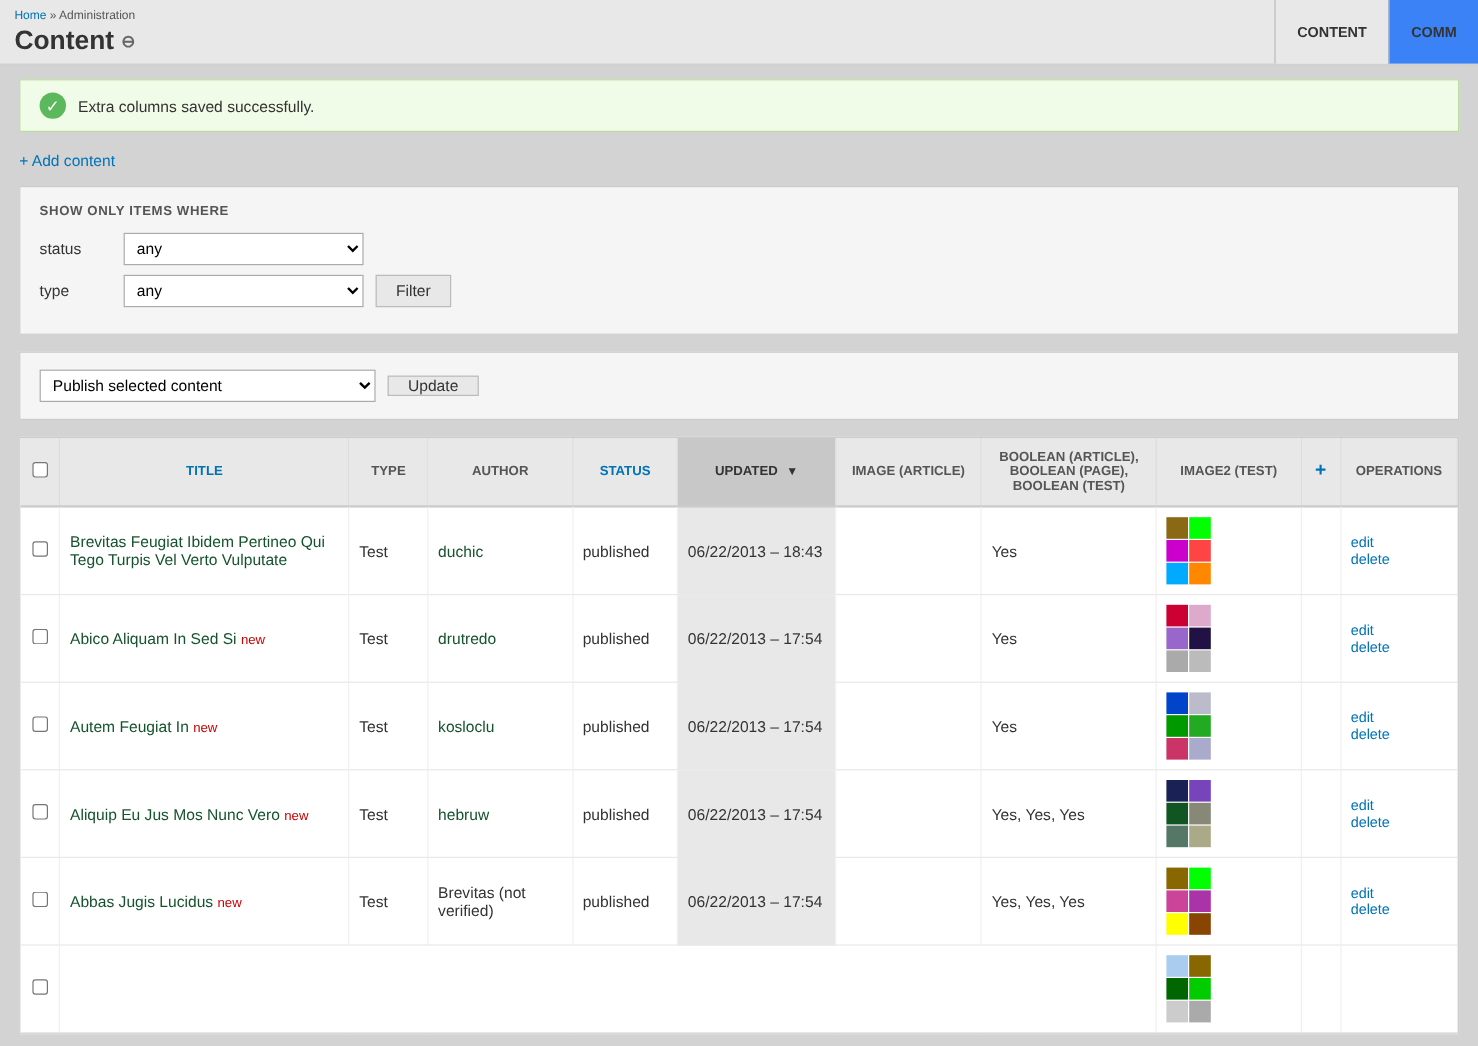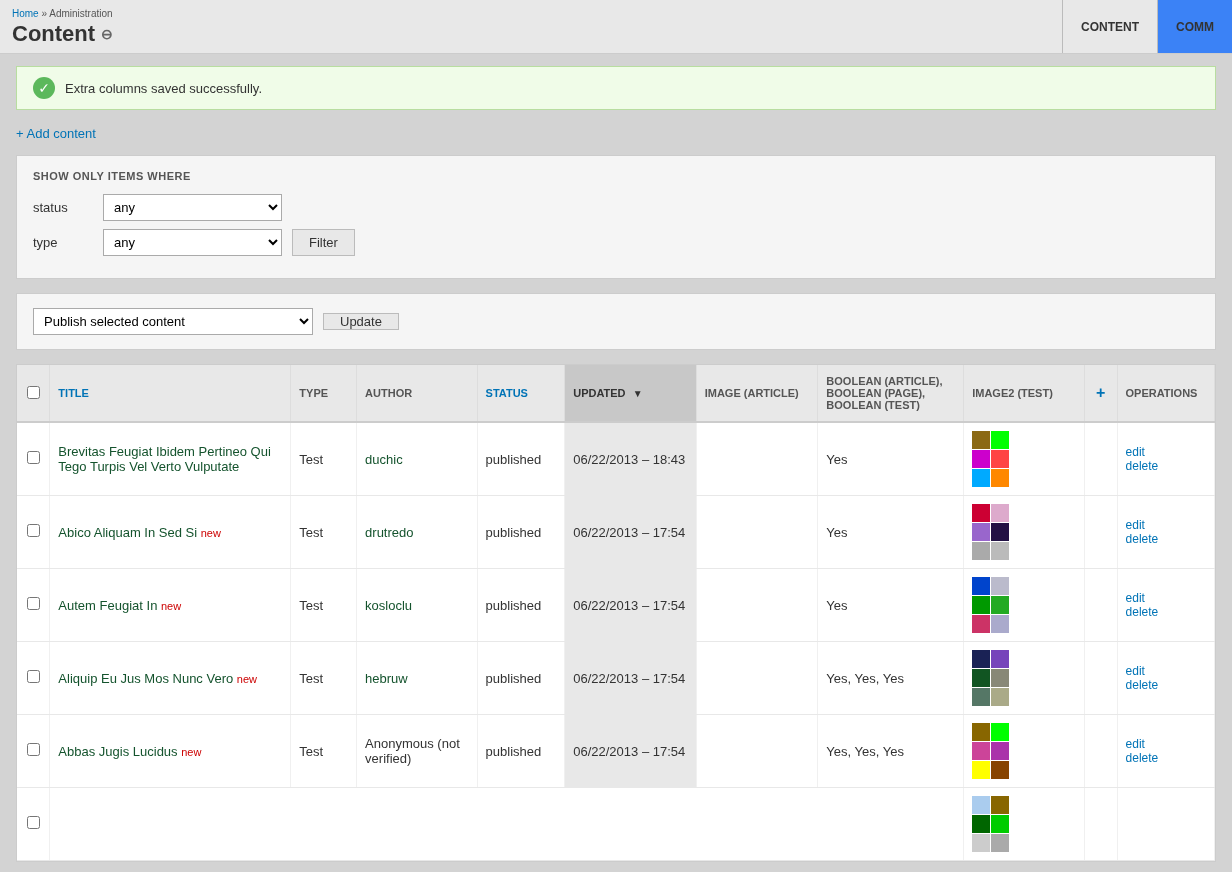--- a/index.html
+++ b/index.html
@@ -29,35 +29,35 @@
 
     
     .add-content { margin-bottom: 14px; }
     .add-content a { color: #0073b6; text-decoration: none; font-size: 13px; }
 
     
     .filter-section { background: #f5f5f5; border: 1px solid #ccc; padding: 14px 16px; margin-bottom: 14px; }
     .filter-title { font-size: 11px; font-weight: bold; color: #555; text-transform: uppercase; margin-bottom: 12px; letter-spacing: 0.5px; }
     .filter-row { display: flex; align-items: center; gap: 10px; margin-bottom: 8px; }
     .filter-label { width: 60px; font-size: 13px; color: #333; }
-    .filter-select { width: 179px; padding: 4px 6px; font-size: 13px; border: 1px solid #aaa; background: white; }
+    .filter-select { width: 200px; padding: 4px 6px; font-size: 13px; border: 1px solid #aaa; background: white; }
     .filter-btn { padding: 5px 16px; font-size: 13px; background: #e8e8e8; border: 1px solid #bbb; cursor: pointer; color: #333; }
 
     
     .update-section { background: #f5f5f5; border: 1px solid #ccc; padding: 14px 16px; margin-bottom: 14px; }
     .update-title { font-size: 11px; font-weight: bold; color: #555; text-transform: uppercase; margin-bottom: 12px; letter-spacing: 0.5px; }
     .update-row { display: flex; align-items: center; gap: 10px; }
     .update-select { width: 280px; padding: 4px 6px; font-size: 13px; border: 1px solid #aaa; background: white; }
     .update-btn { padding: 0 16px; font-size: 13px; background: #e8e8e8; border: 1px solid #bbb; cursor: pointer; color: #333; }
 
     
     .table-wrapper { background: white; border: 1px solid #ccc; overflow-x: auto; }
     table { width: 100%; border-collapse: collapse; min-width: 900px; }
     thead tr { background: #e8e8e8; }
-    th { padding: 10px 8px; font-size: 11px; font-weight: bold; color: #555; text-align: left; border-bottom: 2px solid #ccc; border-right: 1px solid #ddd; white-space: nowrap; }
+    th { padding: 10px 8px; font-size: 11px; font-weight: bold; color: #555; text-align: center; border-bottom: 2px solid #ccc; border-right: 1px solid #ddd; white-space: nowrap; }
     th.sortable { color: #0073b6; cursor: pointer; }
     th.sorted { background: #d8d8d8; color: #333; }
     td { padding: 8px 8px; border-bottom: 1px solid #e8e8e8; border-right: 1px solid #f0f0f0; vertical-align: middle; font-size: 13px; }
     .checkbox-col { width: 30px; text-align: center; }
     .title-col { width: 220px; }
     .type-col { width: 60px; }
     .author-col { width: 110px; }
     .status-col { width: 80px; }
     .updated-col { width: 120px; background: #e8e8e8; }
     .image-col { width: 110px; }
@@ -279,21 +279,21 @@
                 <a href="#" class="ops-link">edit</a>
                 <a href="#" class="ops-link">delete</a>
               </td>
   </tr>
             <tr>
     <td class="checkbox-col">
       <input type="checkbox" style="">
     </td>
     <td class="title-col"><a href="#" class="cell-link">Abbas Jugis Lucidus</a> <span class="new-badge">new</span></td>
     <td class="type-col">Test</td>
-    <td class="author-col"><span>Anonymous (not verified)</span></td>
+    <td class="author-col"><span>Brevitas (not verified)</span></td>
     <td class="status-col">published</td>
     <td class="updated-col">06/22/2013 – 17:54</td>
     <td class="image-col"></td>
     <td class="boolean-col">Yes, Yes, Yes</td>
     <td class="image2-col">
                 <div class="swatch-grid">
                   <div class="swatch" style="background:#886600"></div>
                   <div class="swatch" style="background:#00FF00"></div>
                   <div class="swatch" style="background:#CC4499"></div>
                   <div class="swatch" style="background:#AA33AA"></div>

